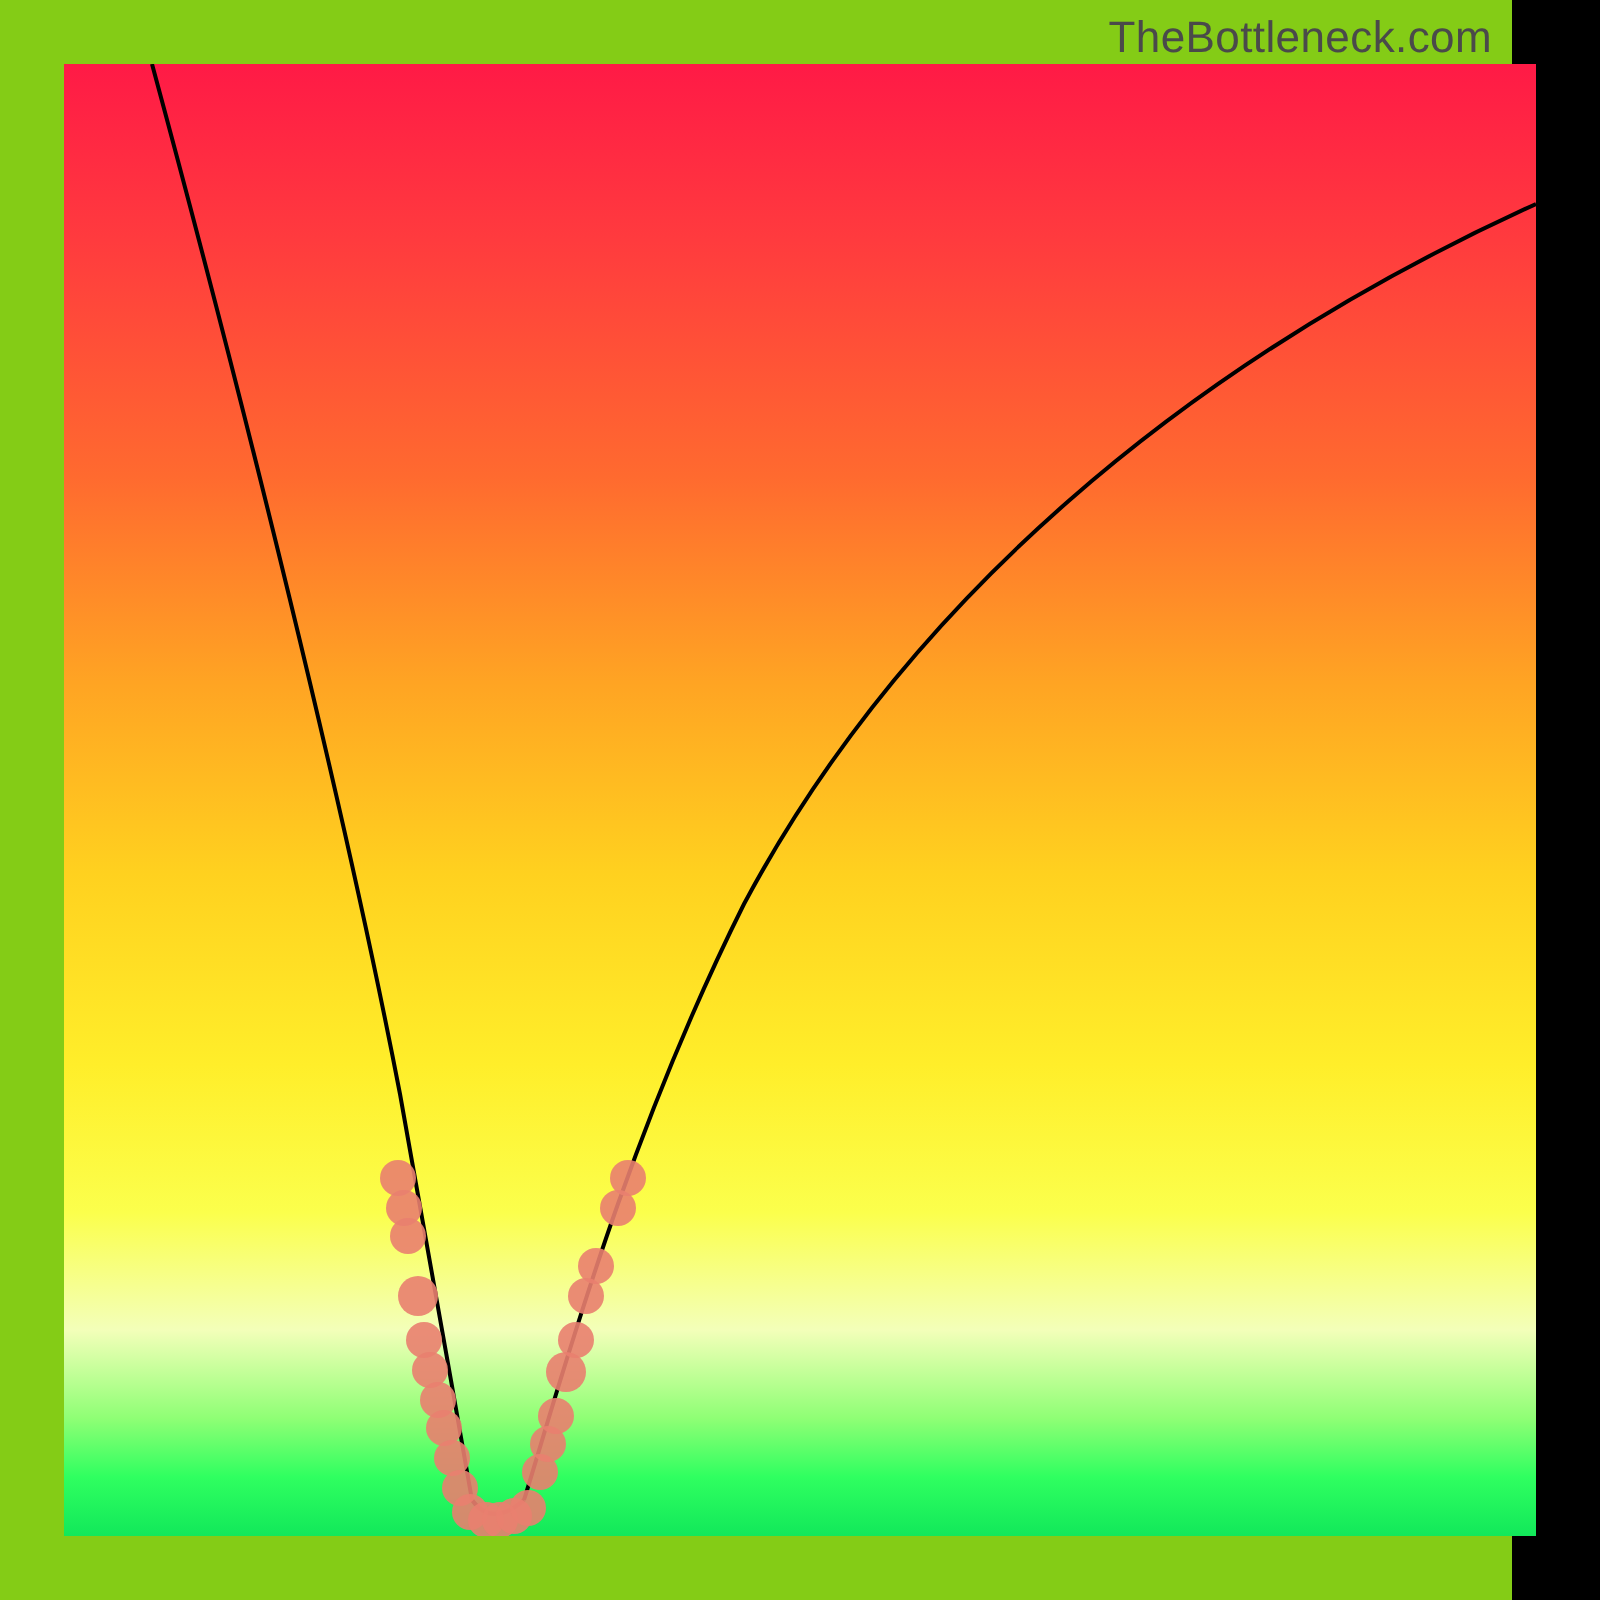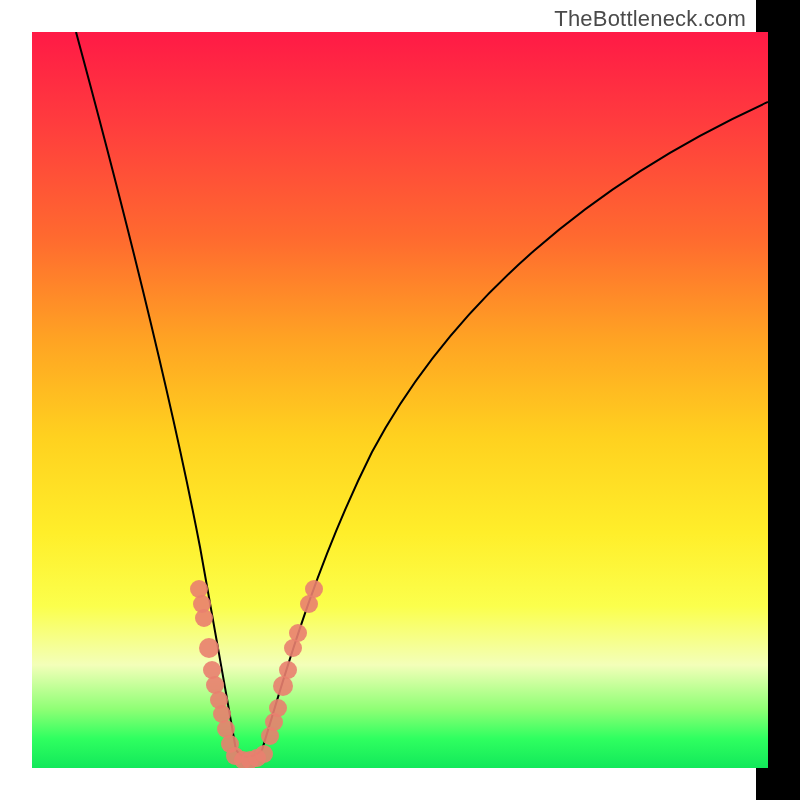--- a/index.html
+++ b/index.html
@@ -1,16 +1,16 @@
 <!DOCTYPE html>
 <html><head>
 <meta charset="utf-8">
 <style>
 html,body{margin:0;padding:0;width:800px;height:800px;background:#000;font-family:Arial,Helvetica,sans-serif}
-.stage{position:relative;width:756px;height:800px;background:#ffffff}
+.stage{position:relative;width:756px;height:800px;background:#84cc16}
 .plot{position:absolute;left:32px;top:32px;width:736px;height:736px;
   background:linear-gradient(to bottom,
     #ff1a46 0%,
     #ff3b3e 12%,
     #ff6a2f 28%,
     #ffa423 42%,
     #ffd11f 55%,
     #ffee2a 68%,
     #fbff4c 78%,
     #f3ffb9 86%,

